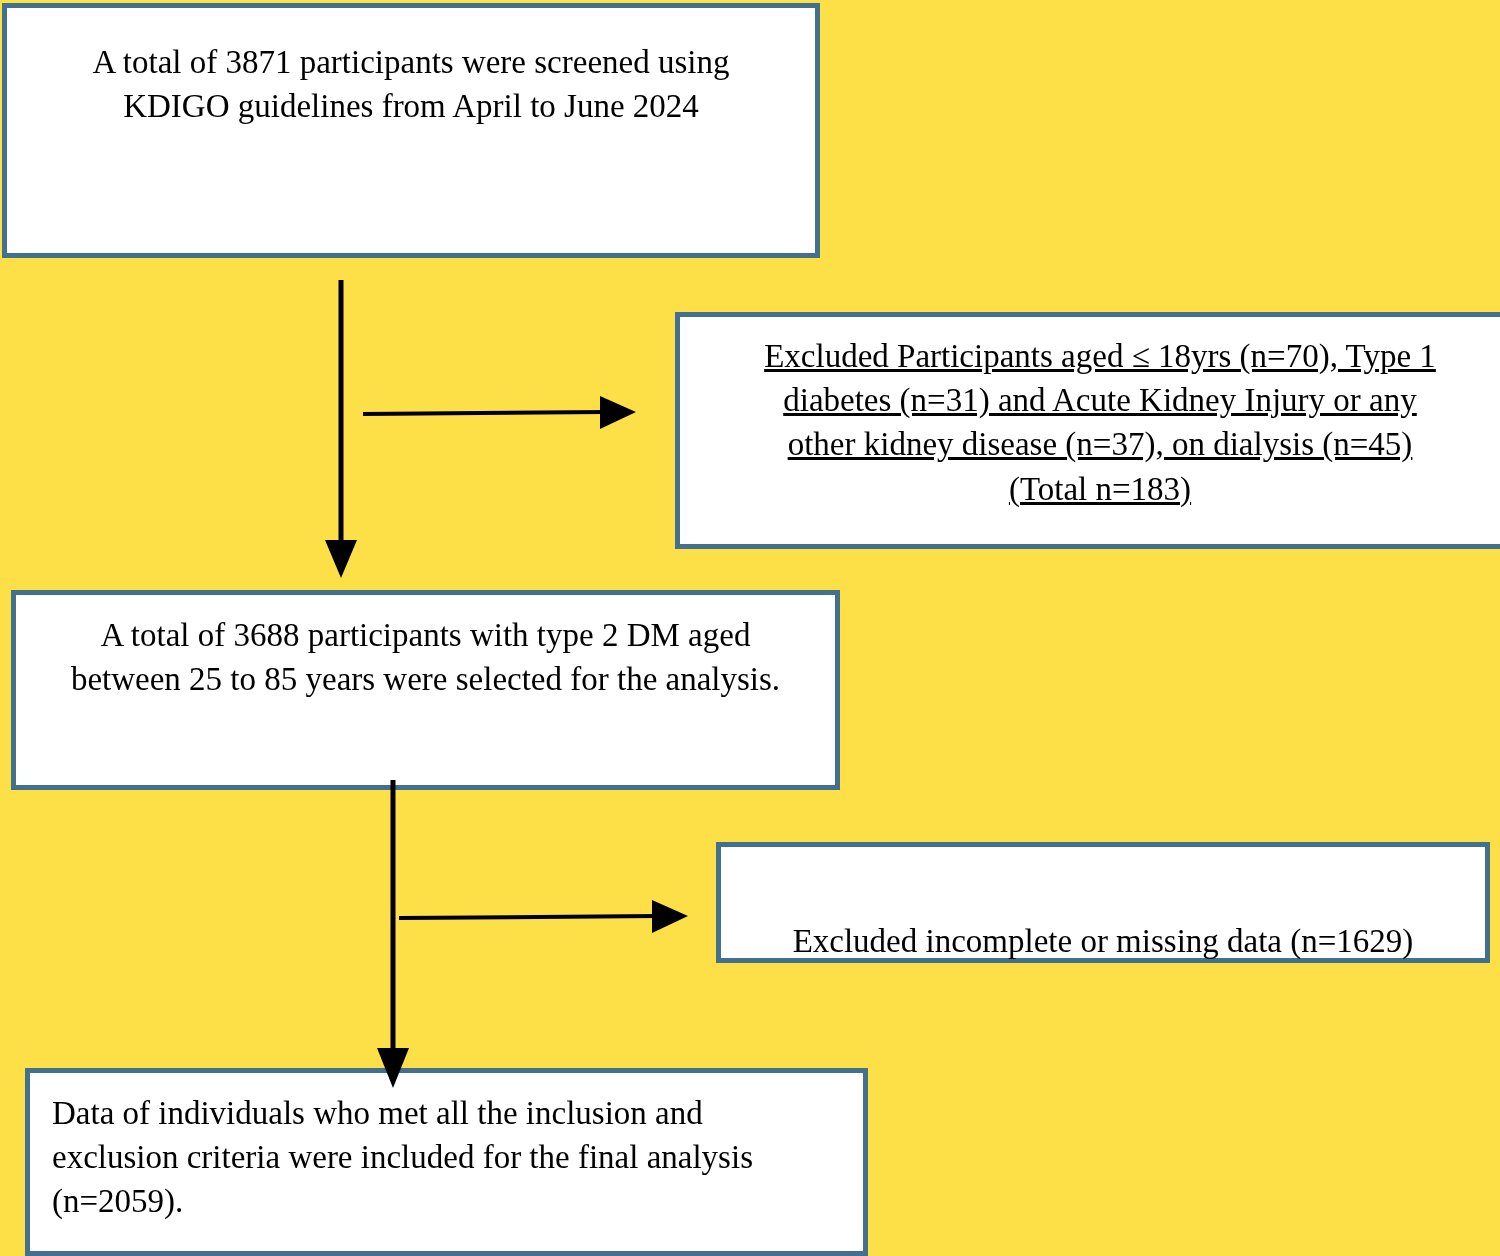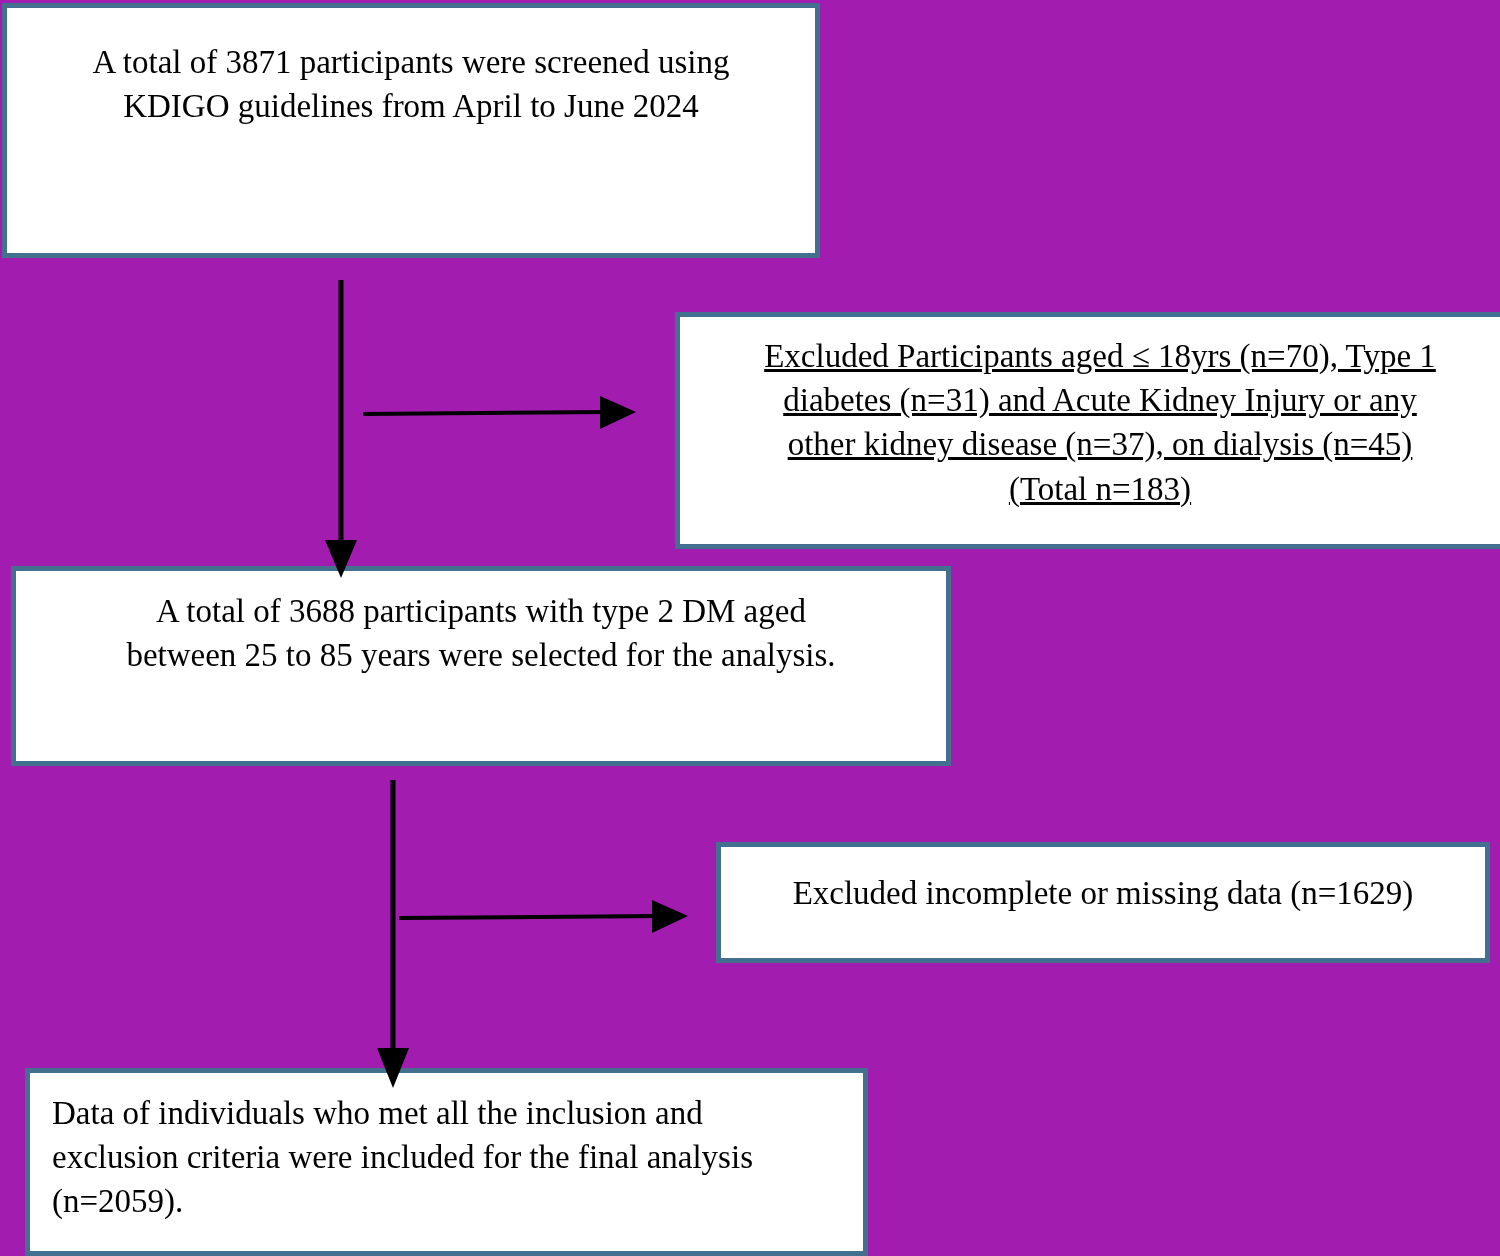--- a/index.html
+++ b/index.html
@@ -8,21 +8,21 @@
     padding: 0;
     background: #ffffff;
   }
   body {
     font-family: "Liberation Serif", "DejaVu Serif", serif;
   }
   #canvas {
     position: relative;
     width: 1500px;
     height: 1256px;
-    background: #a21caf;
+    background: #fde047;
     overflow: hidden;
   }
   .node {
     position: absolute;
     box-sizing: border-box;
     border: 5px solid #44708f;
     background: #ffffff;
     color: #000000;
     font-family: "Liberation Serif", "DejaVu Serif", serif;
     font-size: 33px;
@@ -52,38 +52,39 @@
     height: 237px;
     text-decoration: underline;
   }
   #box-excluded-criteria .node-text {
     text-align: center;
     padding: 17px 18px 0 18px;
   }
   
   #box-selected {
     left: 11px;
-    top: 566px;
-    width: 940px;
+    top: 590px;
+    width: 829px;
     height: 200px;
   }
   #box-selected .node-text {
     text-align: center;
     padding: 18px 14px 0 14px;
   }
   
   #box-excluded-missing {
     left: 716px;
     top: 842px;
     width: 774px;
     height: 121px;
   }
   #box-excluded-missing .node-text {
     text-align: center;
     padding: 24px 16px 0 16px;
+    margin-top: 48px;
   }
   
   #box-final {
     left: 25px;
     top: 1068px;
     width: 843px;
     height: 188px;
   }
   #box-final .node-text {
     text-align: left;

